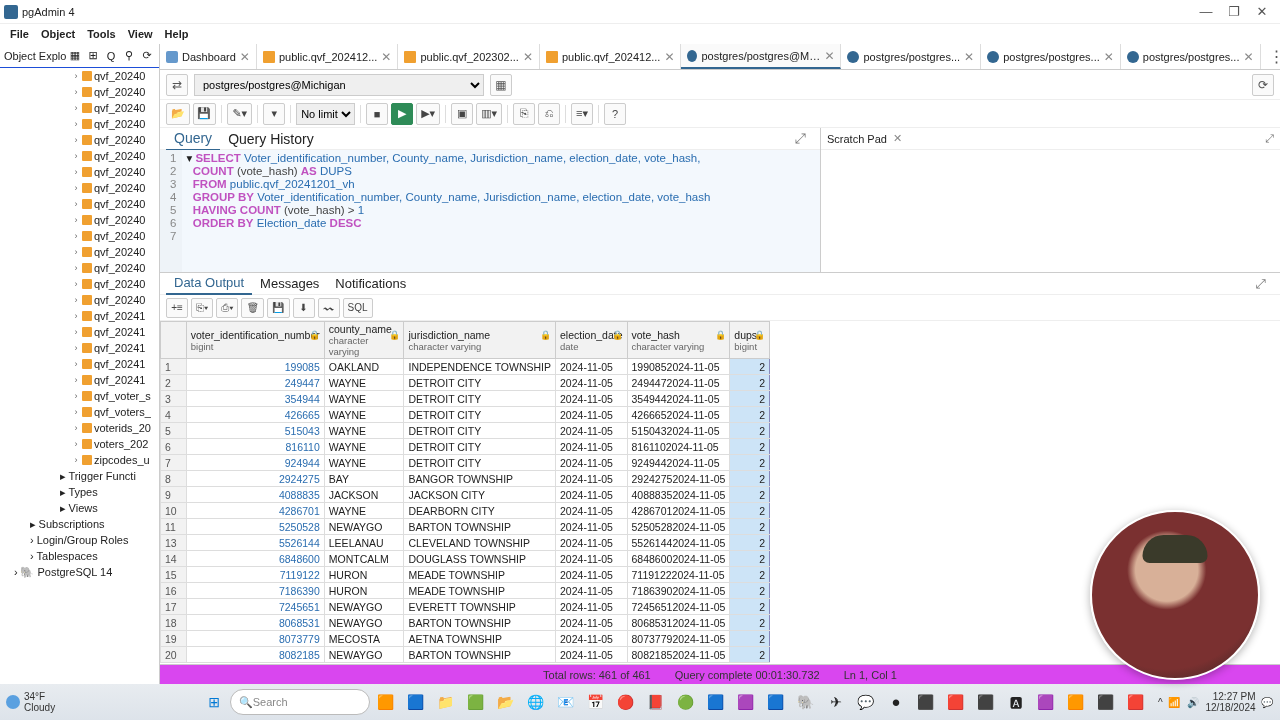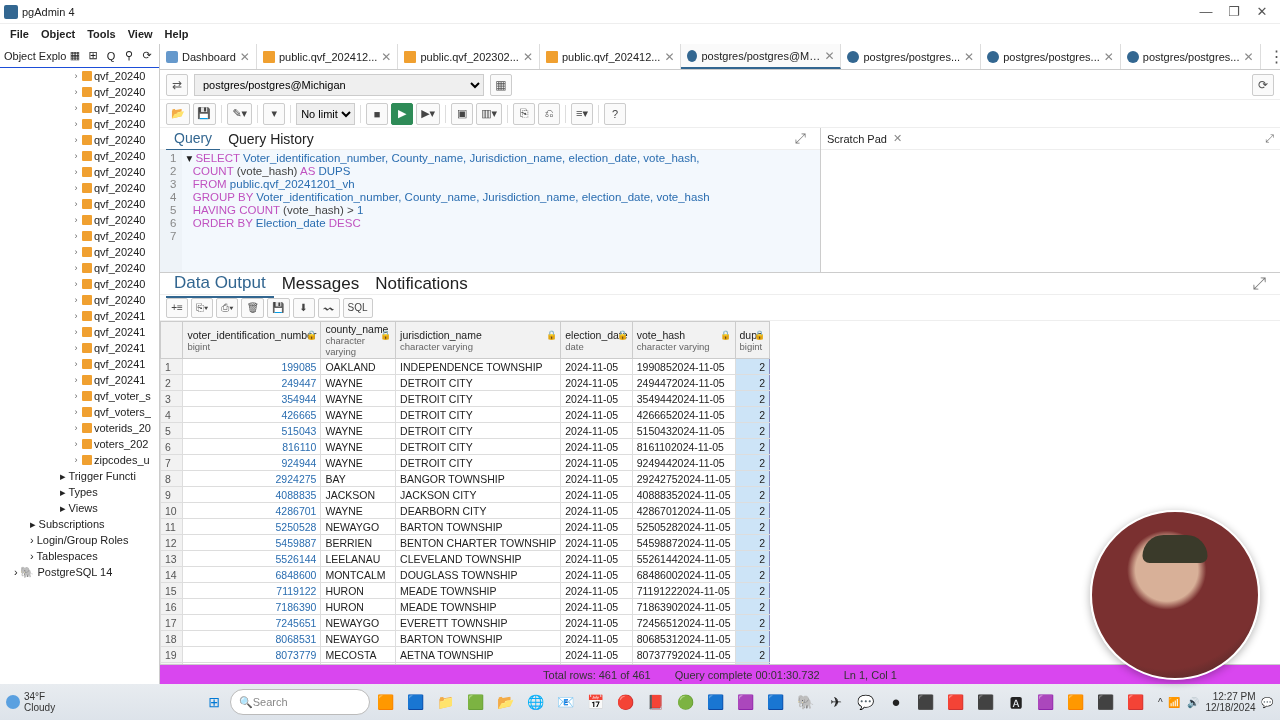--- a/index.html
+++ b/index.html
@@ -57,31 +57,31 @@
 .editor-area { display: flex; border-bottom: 1px solid #ccc; }
 .editor-left { flex: 1; display: flex; flex-direction: column; }
 .editor-tabs { height: 22px; display: flex; align-items: center; padding: 0 6px; font-size: 14px; border-bottom: 1px solid #eee; }
 .editor-tabs span { padding: 3px 8px; cursor: pointer; }
 .editor-tabs span.active { border-bottom: 2px solid #326690; color: #326690; }
 .editor-tabs .expand { margin-left: auto; color: #777; }
 .codeblock { display: flex; font-family: Consolas, monospace; font-size: 11.5px; background: #f3f8fd; height: 122px; }
 .gutter { background: #eef3f8; color: #888; padding: 2px 6px 2px 10px; text-align: right; line-height: 13px; }
 .gutter div { height: 13px; }
 .code { flex: 1; padding: 2px 4px; line-height: 13px; white-space: pre; overflow: hidden; }
-.kw { color: #c052c0; font-weight: normal; }
+.kw { color: #c052c0; font-weight: bold; }
 .ident { color: #2a6db0; }
 .paren { color: #444; }
 .num { color: #2a6db0; }
 
 .scratch { width: 460px; border-left: 1px solid #ccc; }
 .scratch-head { height: 22px; display: flex; align-items: center; padding: 0 6px; font-size: 11px; border-bottom: 1px solid #eee; }
 .scratch-head .close { margin-left: 6px; color: #888; cursor: pointer; }
 .scratch-head .expand { margin-left: auto; color: #777; }
 
-.results-tabs { height: 22px; display: flex; align-items: center; padding: 0 6px; font-size: 17px; border-bottom: 1px solid #eee; }
+.results-tabs { height: 22px; display: flex; align-items: center; padding: 0 6px; font-size: 13px; border-bottom: 1px solid #eee; }
 .results-tabs span { padding: 3px 8px; cursor: pointer; }
 .results-tabs span.active { border-bottom: 2px solid #326690; color: #326690; }
 .results-tabs .expand { margin-left: auto; color: #777; }
 
 .results-toolbar { height: 26px; display: flex; align-items: center; padding: 0 6px; gap: 3px; border-bottom: 1px solid #eee; }
 .results-toolbar .tbtn { min-width: 22px; height: 20px; padding: 0 4px; display: flex; align-items: center; justify-content: center; border: 1px solid #ccc; border-radius: 2px; cursor: pointer; font-size: 10px; background: #fafafa; color: #444; }
 
 .grid { flex: 1; overflow: hidden; position: relative; }
 .grid table { border-collapse: collapse; width: 610px; font-size: 10.5px; }
 .grid th { background: #f2f2f2; border: 1px solid #ccc; padding: 1px 4px; text-align: left; font-weight: normal; position: relative; }
@@ -425,29 +425,20 @@
               <td>42867012024-11-05</td>
               <td class="dups">2</td>
             </tr>
             <tr>
               <td class="rownum">11</td>
               <td class="num">5250528</td>
               <td>NEWAYGO</td>
               <td>BARTON TOWNSHIP</td>
               <td>2024-11-05</td>
               <td>52505282024-11-05</td>
-              <td class="dups">2</td>
-            </tr>
-            <tr>
-              <td class="rownum">12</td>
-              <td class="num">5459887</td>
-              <td>BERRIEN</td>
-              <td>BENTON CHARTER TOWNSHIP</td>
-              <td>2024-11-05</td>
-              <td>54598872024-11-05</td>
               <td class="dups">2</td>
             </tr>
             <tr>
               <td class="rownum">13</td>
               <td class="num">5526144</td>
               <td>LEELANAU</td>
               <td>CLEVELAND TOWNSHIP</td>
               <td>2024-11-05</td>
               <td>55261442024-11-05</td>
               <td class="dups">2</td>

